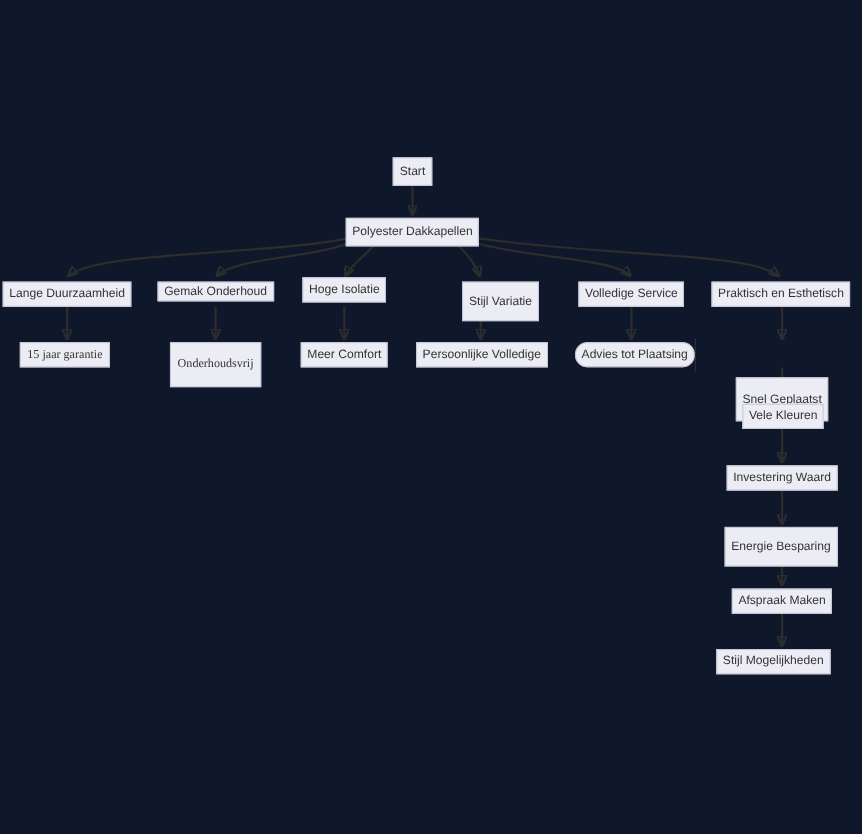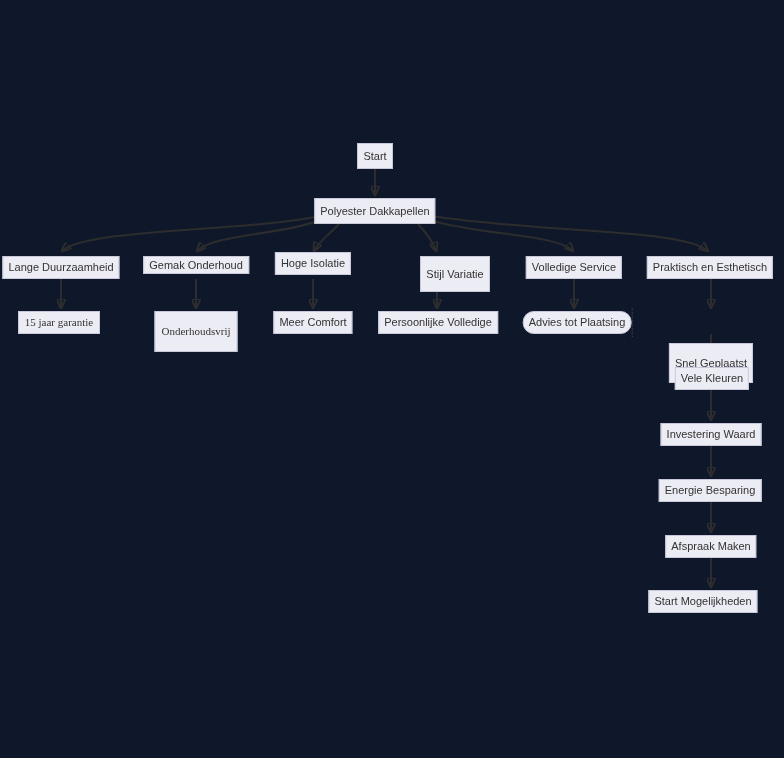--- a/index.html
+++ b/index.html
@@ -97,17 +97,17 @@
 
   <div class="node" style="left:59px;  top:311px; min-width:82px;  height:23px;font-family:Liberation Serif, serif;">15 jaar garantie</div>
   <div class="node" style="left:196px; top:311px; min-width:83px;  height:41px;font-family:Liberation Serif, serif;">Onderhoudsvrij</div>
   <div class="node" style="left:313px; top:311px; min-width:74px;  height:23px;">Meer Comfort</div>
   <div class="node" style="left:438px; top:311px; min-width:110px; height:23px;">Persoonlijke Volledige</div>
   <div class="node dotted-right" style="left:577px; top:311px; min-width:104px; height:23px;border-radius:11px;">Advies tot Plaatsing</div>
   <div class="node" style="left:711px; top:311px; min-width:80px;  height:40px;margin-top:32px;">Snel Geplaatst</div>
 
   <div class="node" style="left:712px; top:367px; min-width:72px;  height:23px;">Vele Kleuren</div>
   <div class="node" style="left:711px; top:423px; min-width:95px;  height:23px;">Investering Waard</div>
-  <div class="node" style="left:710px; top:479px; min-width:95px;  height:23px;">Energie Besparing</div>
+  <div class="node" style="left:710px; top:479px; min-width:95px;  height:36px;">Energie Besparing</div>
   <div class="node" style="left:711px; top:535px; min-width:85px;  height:23px;">Afspraak Maken</div>
-  <div class="node" style="left:703px; top:590px; min-width:95px;  height:23px;">Start Mogelijkheden</div>
+  <div class="node" style="left:703px; top:590px; min-width:95px;  height:23px;">Stijl Mogelijkheden</div>
 
 </div>
 
 </body></html>

